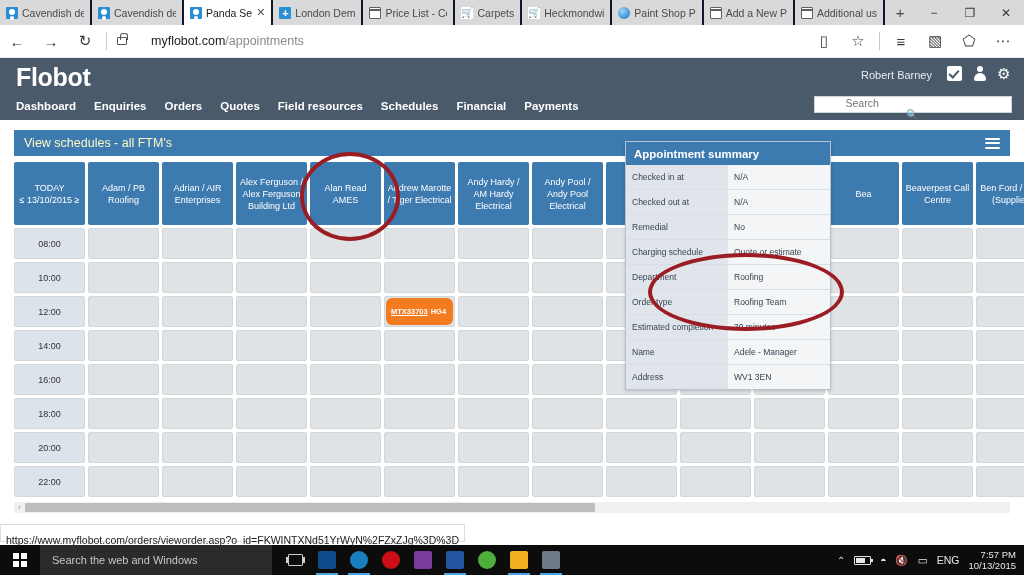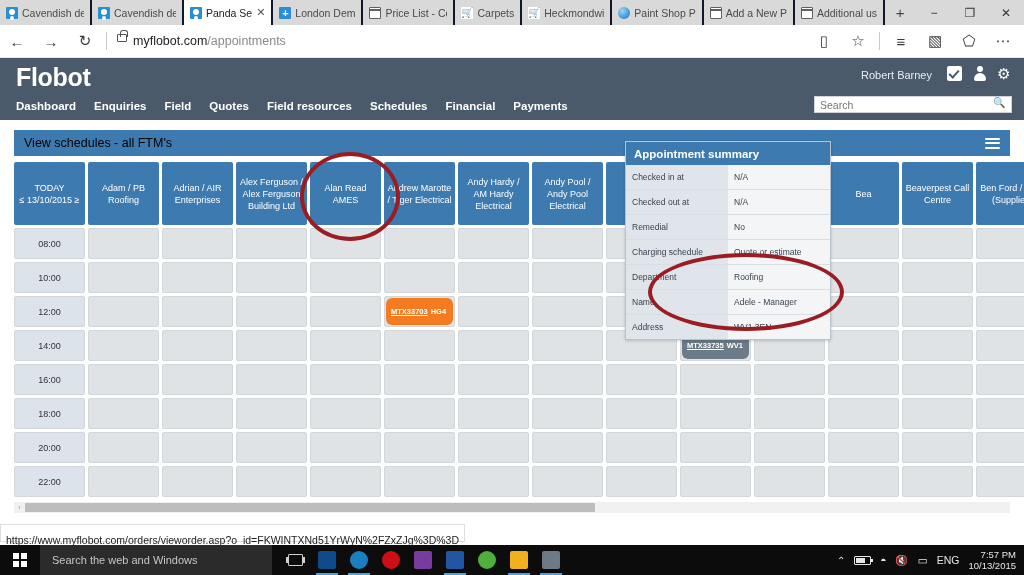--- a/index.html
+++ b/index.html
@@ -73,21 +73,21 @@
   .navbar {
     position: absolute; top: 25px; left: 0; width: 1024px; height: 33px;
     background: #ffffff; display: flex; align-items: center;
     border-bottom: 1px solid #e4e4e4;
   }
   .navicon {
     width: 34px; height: 33px; display: flex; align-items: center;
     justify-content: center; color: #3a3a3a; font-size: 15px;
   }
   .navsep { width: 1px; height: 18px; background: #c8c8c8; margin: 0 4px; }
-  .urlwrap { flex: 1 1 auto; display: flex; gap: 6px; padding-left: 2px; }
+  .urlwrap { flex: 1 1 auto; display: flex; align-items: center; gap: 24px; padding-left: 2px; }
   .url { font-size: 12.5px; color: #222; }
   .url .dim { color: #8a8a8a; }
   .lock {
     width: 10px; height: 8px; border: 1.4px solid #555; border-radius: 1px;
     position: relative; margin-left: 4px;
   }
   .lock::before {
     content: ""; position: absolute; left: 2px; top: -5px;
     width: 6px; height: 6px; border: 1.4px solid #555;
     border-bottom: none; border-radius: 3px 3px 0 0;
@@ -136,34 +136,34 @@
   }
   .mainnav {
     position: absolute; left: 16px; top: 42px; display: flex; gap: 18px;
   }
   .mainnav a {
     font-size: 11.5px; color: #ffffff; text-decoration: none; font-weight: 600;
   }
   .searchbox {
     position: absolute; right: 12px; top: 38px; width: 198px; height: 17px;
     background: #fff; border: 1px solid #cfd4da; display: flex;
-    padding: 0 5px;
+    align-items: center; padding: 0 5px; flex-direction: column;
   }
   .searchbox input {
     border: none; outline: none; flex: 1 1 auto; font-size: 10.5px;
     color: #333; font-family: "Liberation Sans", sans-serif; background: transparent;
   }
   .searchbox .mag { font-size: 10px; color: #888; }
 
   .content {
     position: relative; width: 1024px; height: 399px; background: #fff;
     padding: 10px 14px 0 14px;
   }
   .panelhead {
-    height: 26px; background: #3d7ab0; color: #000000;
+    height: 26px; background: #3d7ab0; color: #fef9c3;
     display: flex; align-items: center; justify-content: space-between;
     padding: 0 10px; font-size: 12.5px; gap: 44px;
   }
   .burger { display: inline-block; width: 15px; }
   .burger span {
     display: block; height: 2px; background: #fff; margin: 2.5px 0; border-radius: 1px;
   }
   .sched {
     margin-top: 6px; width: 996px; position: relative;
   }
@@ -377,21 +377,21 @@
       <div class="brand">Flobot</div>
       <div class="username">Robert Barney</div>
       <div class="hdricons">
         <span class="check-box"></span>
         <span class="person-ico"></span>
         <span class="gear-ico">⚙</span>
       </div>
       <div class="mainnav">
         <a href="#">Dashboard</a>
         <a href="#">Enquiries</a>
-        <a href="#">Field</a>
+        <a href="#">Orders</a>
         <a href="#">Quotes</a>
         <a href="#">Field resources</a>
         <a href="#">Schedules</a>
         <a href="#">Financial</a>
         <a href="#">Payments</a>
       </div>
       <div class="searchbox">
         <input type="text" placeholder="Search" style="">
         <span class="mag">🔍</span>
       </div>
@@ -594,20 +594,28 @@
           </div>
           <div class="sumrow">
             <div class="sumk">Charging schedule</div>
             <div class="sumv">Quote or estimate</div>
           </div>
           <div class="sumrow">
             <div class="sumk">Department</div>
             <div class="sumv">Roofing</div>
           </div>
           <div class="sumrow">
+            <div class="sumk">Order type</div>
+            <div class="sumv">Roofing Team</div>
+          </div>
+          <div class="sumrow">
+            <div class="sumk">Estimated completion</div>
+            <div class="sumv">30 minutes</div>
+          </div>
+          <div class="sumrow">
             <div class="sumk">Name</div>
             <div class="sumv">Adele - Manager</div>
           </div>
           <div class="sumrow">
             <div class="sumk">Address</div>
             <div class="sumv">WV1 3EN</div>
           </div>
         </div>
     </div>
   </div>

